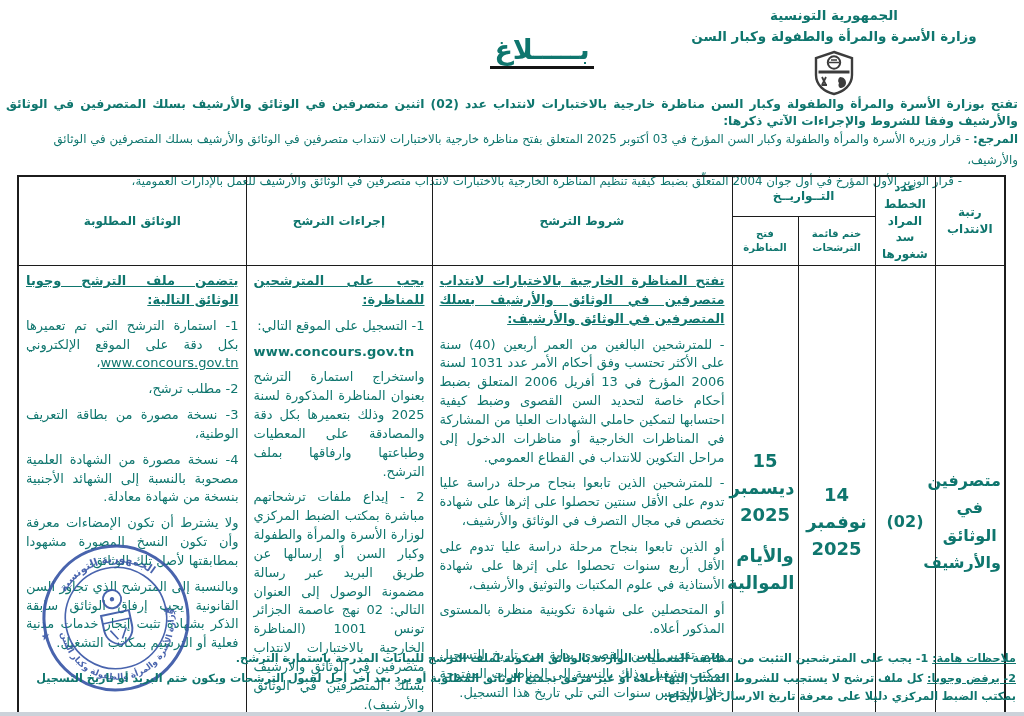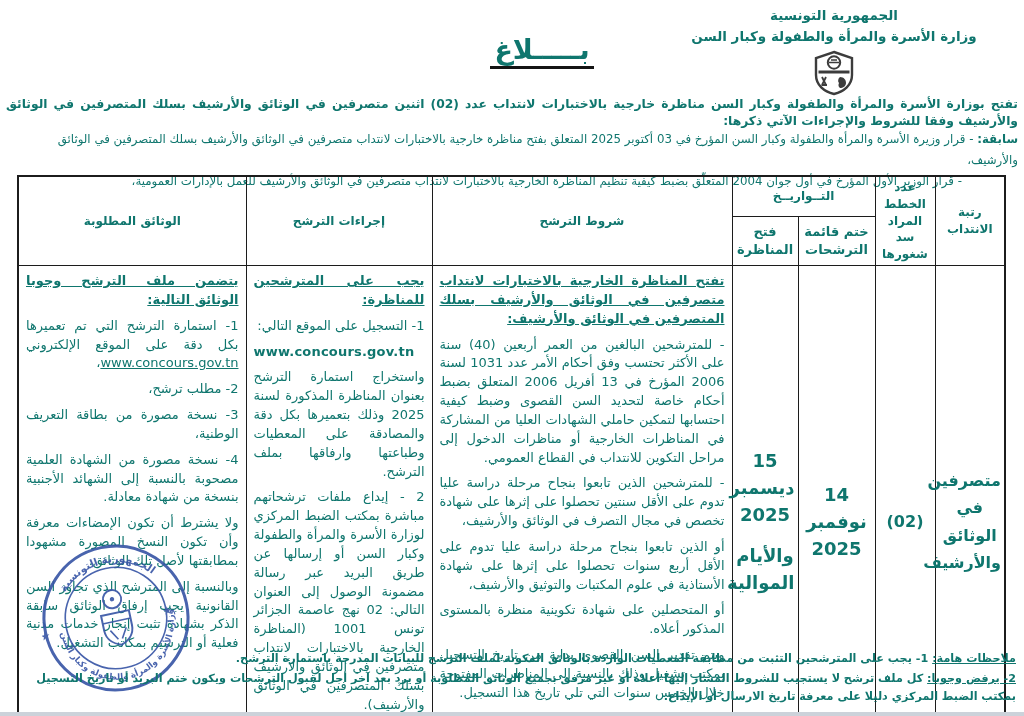--- a/index.html
+++ b/index.html
@@ -21,21 +21,21 @@
     font-size:12.3px;line-height:1.35;text-align:justify;}
   .refs{position:absolute;top:129px;right:6px;left:6px;font-size:11.8px;line-height:1.8;}
   .ref-label{font-weight:bold;}
   .ref-indent{margin-right:56px;}
   
   table.main{position:absolute;top:175px;right:18px;width:987px;border-collapse:collapse;
     table-layout:fixed;border:2px solid #1c1c1c;}
   table.main th,table.main td{border:1px solid #1c1c1c;}
   table.main th{font-size:12px;font-weight:bold;padding:2px;line-height:1.4;text-align:center;}
   tr.h1 th{height:32px;}
-  tr.h2 th{height:40px;font-size:13px;}
+  tr.h2 th{height:40px;font-size:10px;}
   tr.bodyrow{height:396px;}
   td.mid{vertical-align:middle;text-align:center;font-weight:bold;font-size:16px;
     line-height:1.7;padding:3px;}
   td.datecell{vertical-align:middle;text-align:center;font-weight:bold;font-size:18px;
     line-height:1.5;padding:3px;}
   .open-note{margin-top:14px;font-weight:bold;}
   td.cell{vertical-align:top;padding:6px 7px 4px;font-size:13px;}
   .cell p{margin:0 0 7px;text-align:justify;line-height:1.45;}
   .hd{font-weight:bold;text-decoration:underline;}
   .url-line{direction:ltr;text-align:center;font-weight:bold;letter-spacing:.2px;}
@@ -72,21 +72,21 @@
   </div>
 
   <div class="title-wrap">
     <span class="doc-title">بـــــلاغ</span>
   </div>
 
   <p class="intro">تفتح بوزارة الأسرة والمرأة والطفولة وكبار السن مناظرة خارجية بالاختبارات لانتداب عدد (02) اثنين متصرفين في الوثائق والأرشيف بسلك المتصرفين في الوثائق والأرشيف وفقا للشروط والإجراءات الآتي ذكرها:</p>
 
   <div class="refs">
     <div>
-      <span class="ref-label">سابقة:</span>
+      <span class="ref-label">المرجع:</span>
       <span>- قرار وزيرة الأسرة والمرأة والطفولة وكبار السن المؤرخ في 03 أكتوبر 2025 المتعلق بفتح مناظرة خارجية بالاختبارات لانتداب متصرفين في الوثائق والأرشيف بسلك المتصرفين في الوثائق والأرشيف،</span>
     </div>
     <div class="ref-indent">
       <span>- قرار الوزير الأول المؤرخ في أول جوان 2004 المتعلّق بضبط كيفية تنظيم المناظرة الخارجية بالاختبارات لانتداب متصرفين في الوثائق والأرشيف للعمل بالإدارات العمومية،</span>
     </div>
   </div>
 
   <table class="main">
     <colgroup>
       <col style="width:70px">

